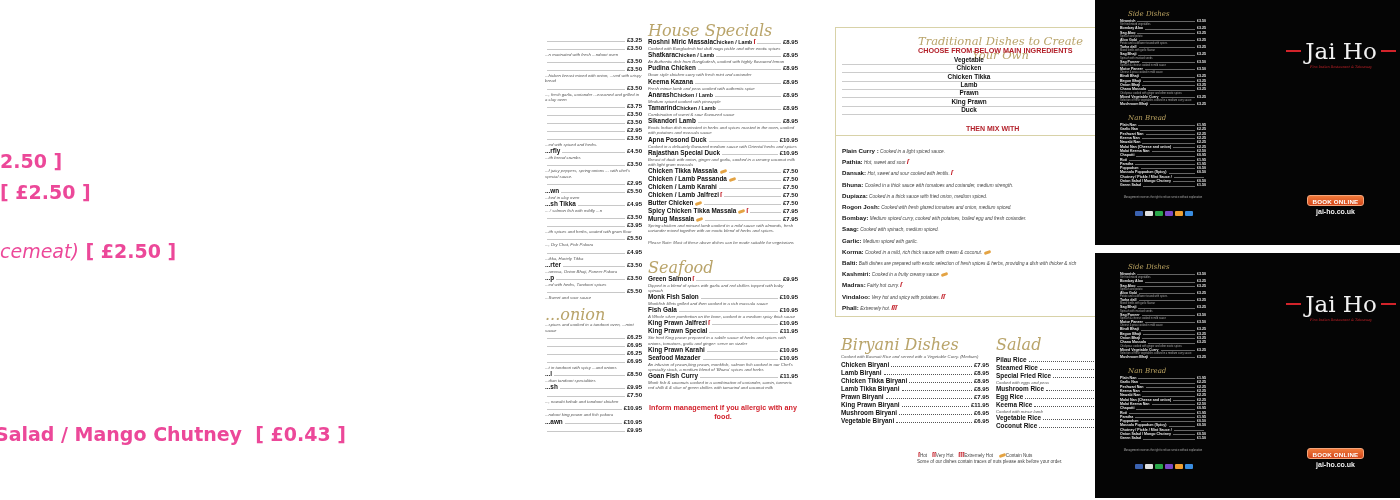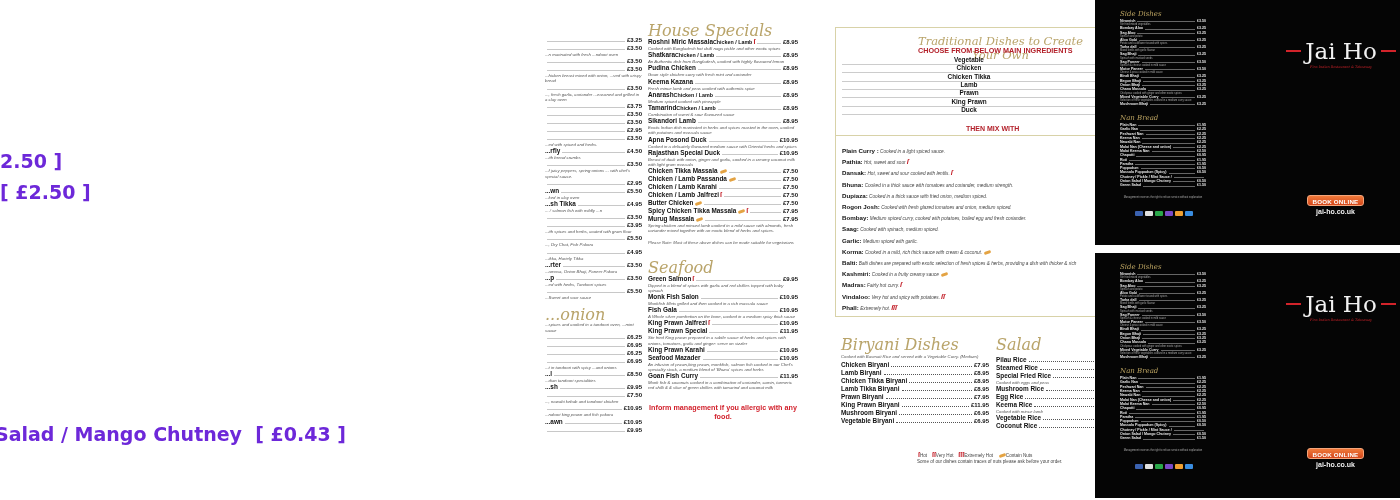--- a/index.html
+++ b/index.html
@@ -1,21 +1,21 @@
 <!DOCTYPE html>
 <html><head>
 <meta charset="utf-8">
 <style>
   * { box-sizing: border-box; margin: 0; padding: 0; }
   html, body { width: 1400px; height: 500px; overflow: hidden; background: #ffffff; }
   body { position: relative; font-family: "Liberation Sans", sans-serif; color: #111; }
 
   
   .panel-zoom { position: absolute; left: 0; top: 0; width: 545px; height: 500px; background: #fff; overflow: hidden; }
-  .zline { position: absolute; left: 0; font-family: "DejaVu Sans", sans-serif; font-weight: bold; font-size: 19px; color: #6d28d9; white-space: nowrap; }
+  .zline { position: absolute; left: 0; font-family: "DejaVu Sans", sans-serif; font-weight: bold; font-size: 19px; color: #ec4899; white-space: nowrap; }
   .zline .it { font-style: italic; font-weight: normal; }
 
   
   .panel-menu { position: absolute; left: 545px; top: 0; width: 550px; height: 500px; background: #fff; overflow: hidden; }
   .col { position: absolute; top: 0; }
   .col-a { left: 0; width: 97px; }
   .col-b { left: 103px; width: 150px; }
   .col-c { left: 290px; width: 260px; }
 
   .sec-title { font-family: "DejaVu Serif", serif; font-style: italic; color: #b9a46a; font-size: 16px; line-height: 14px; }
@@ -45,21 +45,21 @@
   .bir .row .dots { border-bottom: 1px dotted #555; }
   .rice { position: absolute; left: 161px; top: 338px; width: 100px; }
   .rice .row .dots { border-bottom: 1px dotted #555; }
   .legend { position: absolute; left: 82px; top: 452px; font-size: 4.6px; color: #444; line-height: 6px; white-space: nowrap; }
 
   
   .panel-cover { position: absolute; left: 1095px; width: 305px; height: 245px; background: #050505; overflow: hidden; }
   .cover-top { top: 0; }
   .cover-bot { top: 253px; }
   .cover-list { position: absolute; left: 25px; width: 86px; }
-  .c-title { font-family: "DejaVu Serif", serif; font-style: italic; color: #bba361; font-size: 7px; line-height: 9px; }
+  .c-title { font-family: "DejaVu Serif", serif; font-style: italic; color: #bba361; font-size: 7px; line-height: 9px; margin-left: 8px; }
   .c-row { display: flex; font-size: 3.6px; font-weight: bold; color: #e8e8e8; line-height: 4.3px; white-space: nowrap; }
   .c-row .nm { flex: 0 0 auto; }
   .c-row .dots { flex: 1 1 auto; border-bottom: 1px solid #666; margin: 0 2px 1px; }
   .c-row .pr { flex: 0 0 auto; }
   .c-desc { font-size: 2.6px; color: #aaa; line-height: 3px; }
   .cards { display: flex; gap: 2px; margin-top: 12px; padding-left: 15px; }
   .card { width: 8px; height: 5px; border-radius: 1px; }
   .card-note { font-size: 2.6px; color: #aaa; text-align: center; margin-top: 8px; line-height: 3px; }
 
   .brand { position: absolute; left: 187px; top: 38px; width: 118px; text-align: center; }
@@ -68,20 +68,21 @@
   .brand-tag { font-family: "DejaVu Serif", serif; font-style: italic; color: #d2232a; font-size: 3.4px; margin-top: 1px; }
   .book-btn { position: absolute; left: 212px; top: 195px; width: 57px; height: 11px; border-radius: 3px; background: linear-gradient(#f07a3a, #d4471b); color: #fff; font-weight: bold; font-size: 6.2px; text-align: center; line-height: 11px; letter-spacing: 0.2px; border: 1px solid #f5a57a; }
   .site { position: absolute; left: 212px; top: 208px; width: 57px; color: #f2f2f2; font-weight: bold; font-size: 7px; text-align: center; }
 </style>
 </head>
 <body>
 
 <div class="panel-zoom">
   <div class="zline" style="top:150px;"><span>2.50 ]</span></div>
   <div class="zline" style="top:181px;"><span>[ £2.50 ]</span></div>
+  <div class="zline" style="top:240px;"><span class="it">cemeat)</span> <span>[ £2.50 ]</span></div>
   <div class="zline" style="top:423px; left:-5px;"><span>Salad / Mango Chutney</span>&nbsp;&nbsp;<span>[ £0.43 ]</span></div>
 </div>
 
 <div class="panel-menu">
 
   <div class="col col-a" id="colA" style="top:36px;">
       <div>
         <div class="row">
           <span class="nm"></span>
           <span class="dots"></span>

